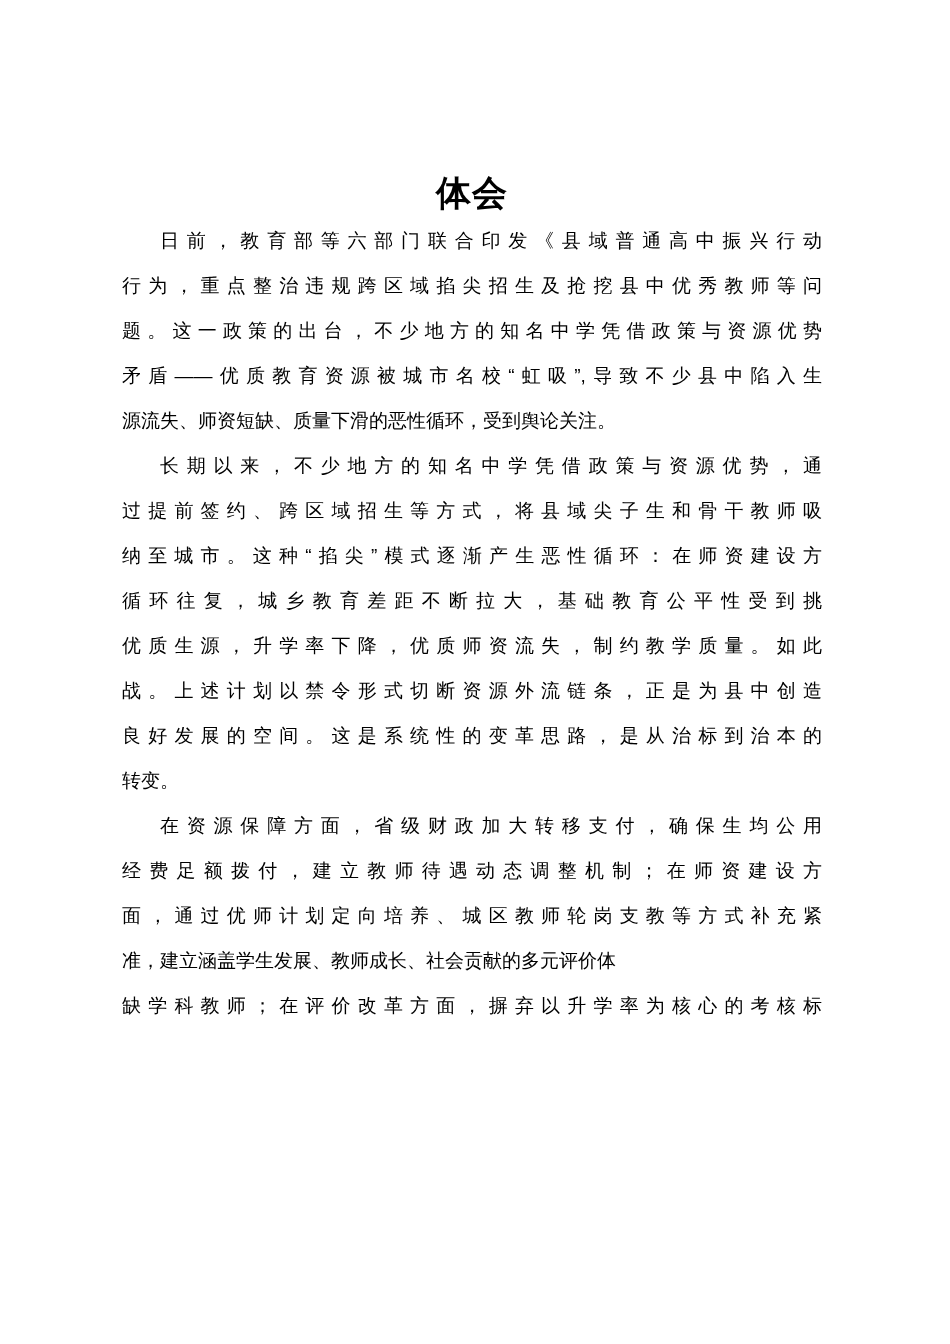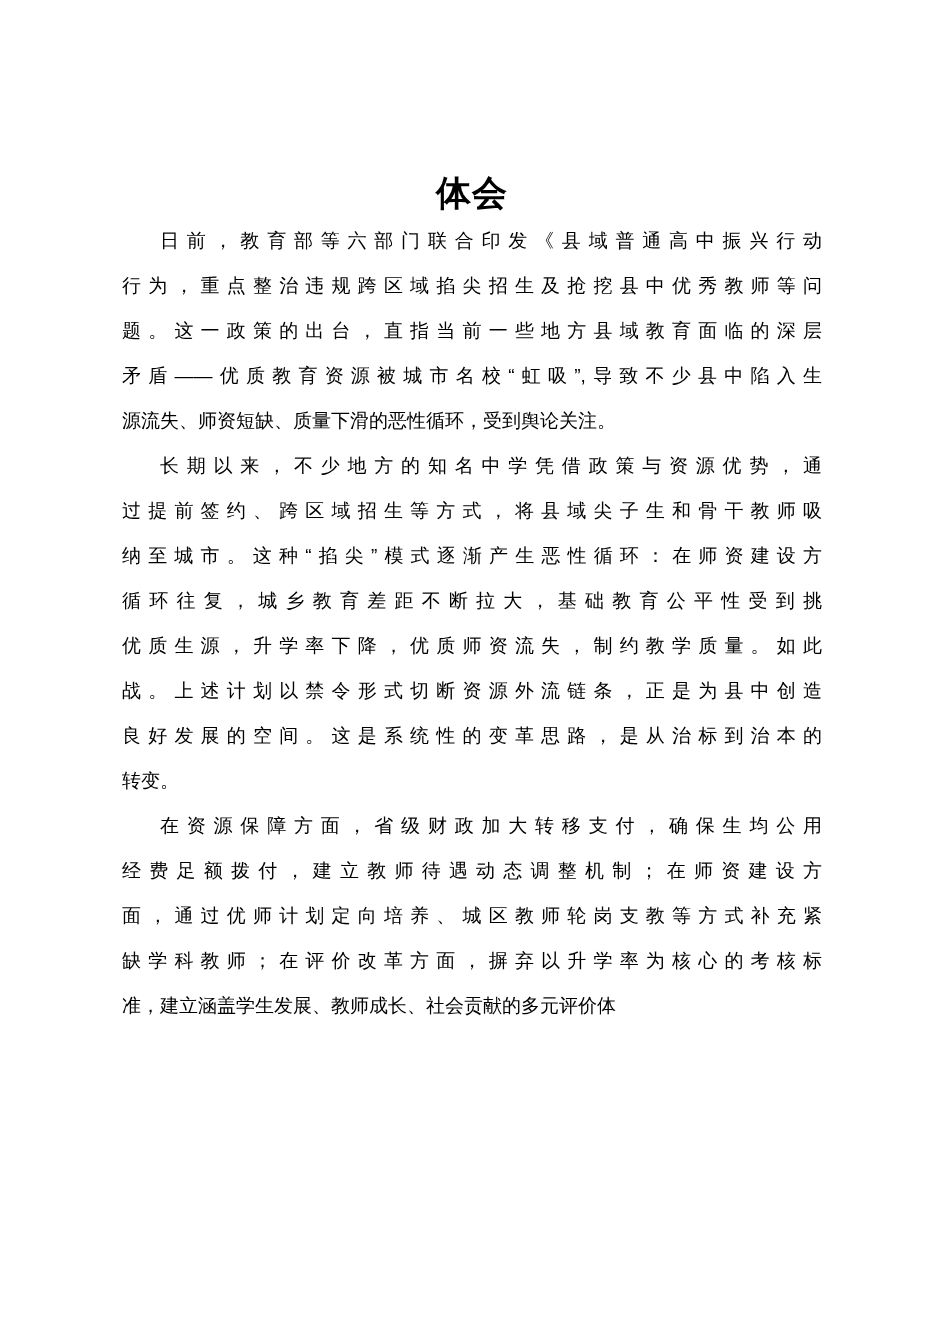--- a/index.html
+++ b/index.html
@@ -55,35 +55,35 @@
 <body>
 
 <div class="page">
   <div class="doc-title">
     <div>体会</div>
   </div>
   <div class="doc-body">
       <div class="paragraph">
         <div class="line indent fill">日前，教育部等六部门联合印发《县域普通高中振兴行动</div>
         <div class="line fill">行为，重点整治违规跨区域掐尖招生及抢挖县中优秀教师等问</div>
-        <div class="line fill">题。这一政策的出台，直指当前一些地方县域教育面临的深层</div>
+        <div class="line fill">题。这一政策的出台，不少地方的知名中学凭借政策与资源优势</div>
         <div class="line fill">矛盾——优质教育资源被城市名校“虹吸”,导致不少县中陷入生</div>
         <div class="line">源流失、师资短缺、质量下滑的恶性循环，受到舆论关注。</div>
       </div>
       <div class="paragraph">
         <div class="line indent fill">长期以来，不少地方的知名中学凭借政策与资源优势，通</div>
         <div class="line fill">过提前签约、跨区域招生等方式，将县域尖子生和骨干教师吸</div>
         <div class="line fill">纳至城市。这种“掐尖”模式逐渐产生恶性循环：在师资建设方</div>
         <div class="line fill">循环往复，城乡教育差距不断拉大，基础教育公平性受到挑</div>
         <div class="line fill">优质生源，升学率下降，优质师资流失，制约教学质量。如此</div>
         <div class="line fill">战。上述计划以禁令形式切断资源外流链条，正是为县中创造</div>
         <div class="line fill">良好发展的空间。这是系统性的变革思路，是从治标到治本的</div>
         <div class="line">转变。</div>
       </div>
       <div class="paragraph">
         <div class="line indent fill">在资源保障方面，省级财政加大转移支付，确保生均公用</div>
         <div class="line fill">经费足额拨付，建立教师待遇动态调整机制；在师资建设方</div>
         <div class="line fill">面，通过优师计划定向培养、城区教师轮岗支教等方式补充紧</div>
+        <div class="line">准，建立涵盖学生发展、教师成长、社会贡献的多元评价体</div>
         <div class="line fill">缺学科教师；在评价改革方面，摒弃以升学率为核心的考核标</div>
-        <div class="line">准，建立涵盖学生发展、教师成长、社会贡献的多元评价体</div>
       </div>
     </div>
 </div>
 
 </body></html>

